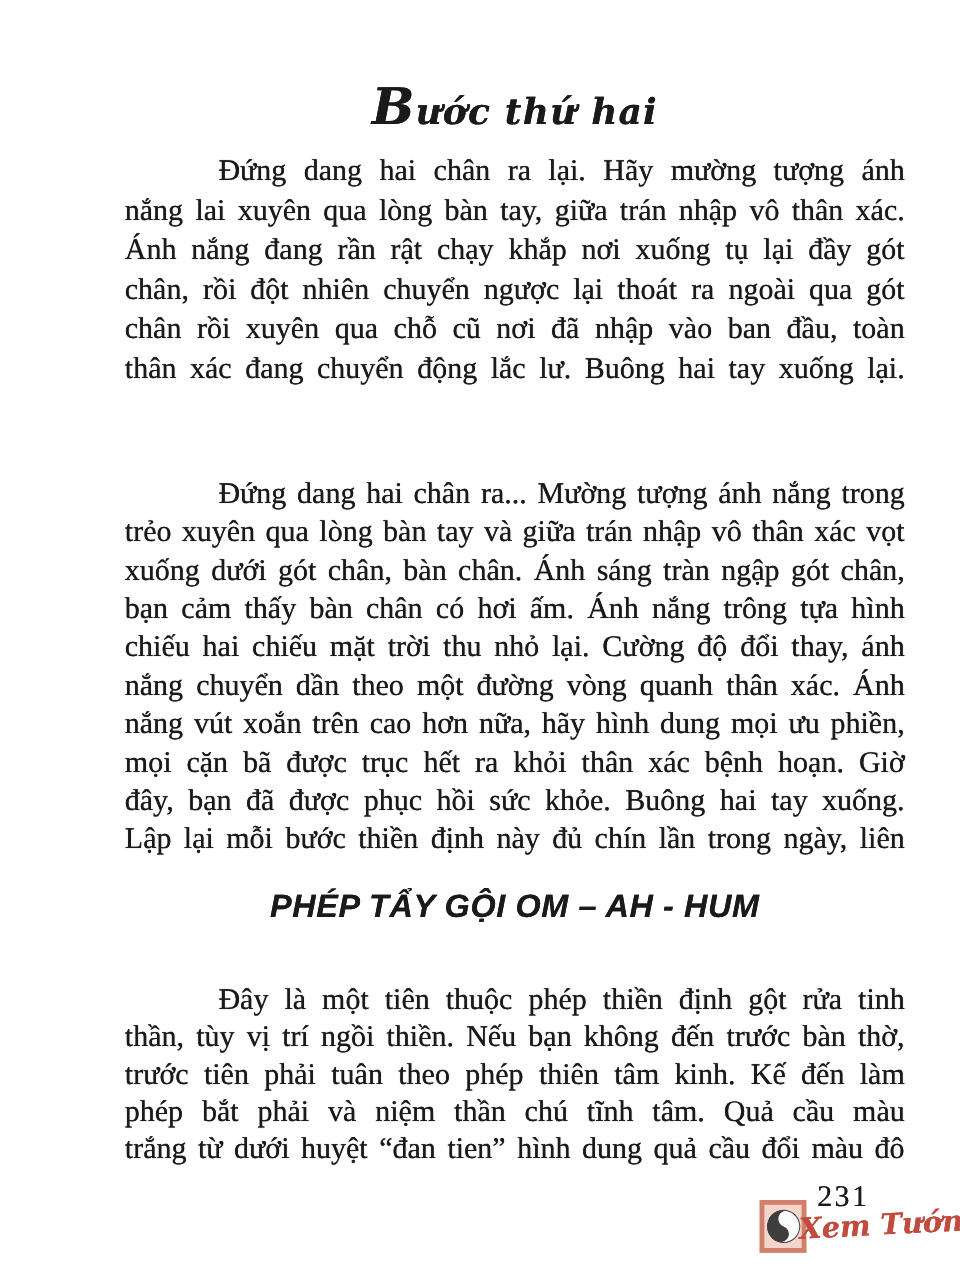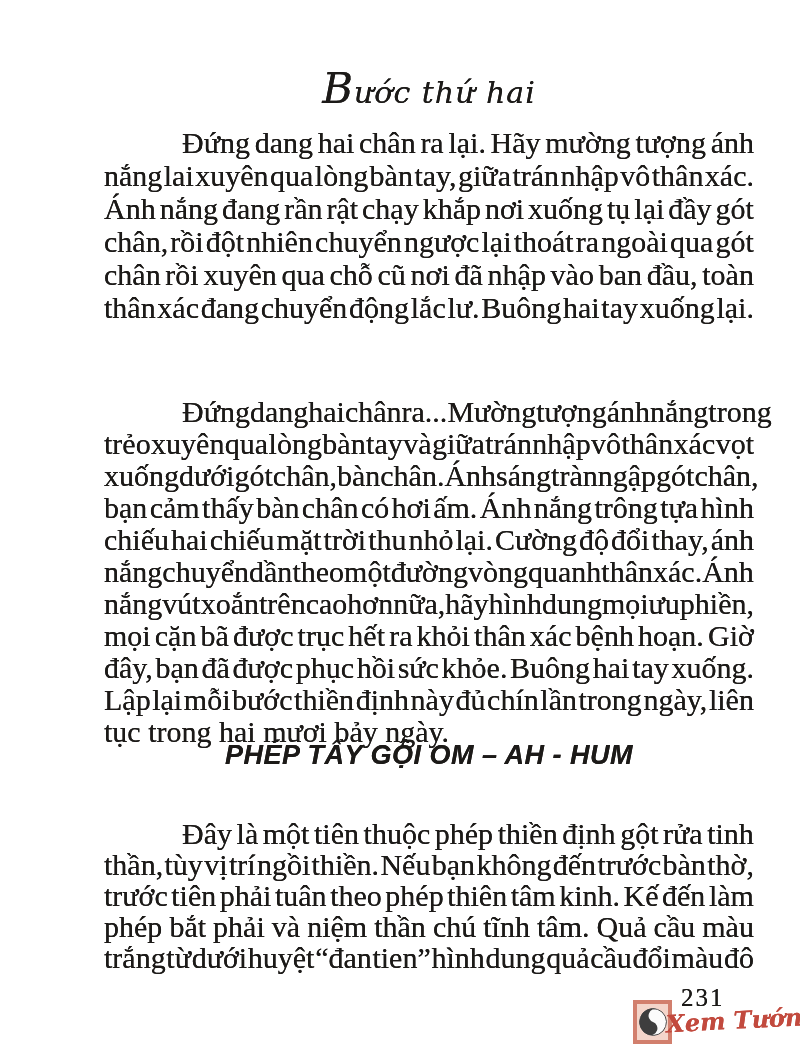--- a/index.html
+++ b/index.html
@@ -13,29 +13,30 @@
     background:var(--paper);
     font-family:"Liberation Serif","DejaVu Serif",serif;
     color:var(--ink);
   }
   .text-col{position:absolute; left:104px; width:650px;}
   
   .head-script{
     text-align:center; font-style:italic; font-size:30px; letter-spacing:1px;
     font-family:"DejaVu Serif","Liberation Serif",serif;
     text-shadow:0 0 0.5px currentColor;
+    font-weight:bold;
   }
   .head-script::first-letter{ font-size:42px; line-height:30px; }
   
   .head-bold{
     text-align:center; font-weight:bold; font-style:italic; font-size:27px;
     letter-spacing:0.5px; font-family:"Liberation Sans","DejaVu Sans",sans-serif;
     text-shadow:0 0 0.5px currentColor;
   }
-  .para{font-size:30px; text-shadow:0 0 0.6px currentColor;}
+  .para{font-size:25px; text-shadow:0 0 0.6px currentColor;}
   .line{
     display:flex; justify-content:space-between; white-space:pre;
     overflow:visible;
   }
   .line.indent{padding-left:78px;}
   .line.short{display:block; text-align:left;}
   #p0 .line{height:33px; line-height:33px;}
   #p1 .line{height:32px; line-height:32px;}
   #p2 .line{height:31px; line-height:31px;}
   #h0{top:74px;} #p0{top:126px;}
@@ -80,21 +81,20 @@
       <div class="line indent"><span>Đứng</span><span>dang</span><span>hai</span><span>chân</span><span>ra...</span><span>Mường</span><span>tượng</span><span>ánh</span><span>nắng</span><span>trong</span></div>
       <div class="line"><span>trẻo</span><span>xuyên</span><span>qua</span><span>lòng</span><span>bàn</span><span>tay</span><span>và</span><span>giữa</span><span>trán</span><span>nhập</span><span>vô</span><span>thân</span><span>xác</span><span>vọt</span></div>
       <div class="line"><span>xuống</span><span>dưới</span><span>gót</span><span>chân,</span><span>bàn</span><span>chân.</span><span>Ánh</span><span>sáng</span><span>tràn</span><span>ngập</span><span>gót</span><span>chân,</span></div>
       <div class="line"><span>bạn</span><span>cảm</span><span>thấy</span><span>bàn</span><span>chân</span><span>có</span><span>hơi</span><span>ấm.</span><span>Ánh</span><span>nắng</span><span>trông</span><span>tựa</span><span>hình</span></div>
       <div class="line"><span>chiếu</span><span>hai</span><span>chiếu</span><span>mặt</span><span>trời</span><span>thu</span><span>nhỏ</span><span>lại.</span><span>Cường</span><span>độ</span><span>đổi</span><span>thay,</span><span>ánh</span></div>
       <div class="line"><span>nắng</span><span>chuyển</span><span>dần</span><span>theo</span><span>một</span><span>đường</span><span>vòng</span><span>quanh</span><span>thân</span><span>xác.</span><span>Ánh</span></div>
       <div class="line"><span>nắng</span><span>vút</span><span>xoắn</span><span>trên</span><span>cao</span><span>hơn</span><span>nữa,</span><span>hãy</span><span>hình</span><span>dung</span><span>mọi</span><span>ưu</span><span>phiền,</span></div>
       <div class="line"><span>mọi</span><span>cặn</span><span>bã</span><span>được</span><span>trục</span><span>hết</span><span>ra</span><span>khỏi</span><span>thân</span><span>xác</span><span>bệnh</span><span>hoạn.</span><span>Giờ</span></div>
       <div class="line"><span>đây,</span><span>bạn</span><span>đã</span><span>được</span><span>phục</span><span>hồi</span><span>sức</span><span>khỏe.</span><span>Buông</span><span>hai</span><span>tay</span><span>xuống.</span></div>
       <div class="line"><span>Lập</span><span>lại</span><span>mỗi</span><span>bước</span><span>thiền</span><span>định</span><span>này</span><span>đủ</span><span>chín</span><span>lần</span><span>trong</span><span>ngày,</span><span>liên</span></div>
-      <div class="line short">tục trong hai mươi bảy ngày.</div>
     </div>
 
   <div class="text-col head-bold" id="h2">PHÉP TẨY GỘI OM – AH - HUM</div>
 
   <div class="text-col para" id="p2">
       <div class="line indent"><span>Đây</span><span>là</span><span>một</span><span>tiên</span><span>thuộc</span><span>phép</span><span>thiền</span><span>định</span><span>gột</span><span>rửa</span><span>tinh</span></div>
       <div class="line"><span>thần,</span><span>tùy</span><span>vị</span><span>trí</span><span>ngồi</span><span>thiền.</span><span>Nếu</span><span>bạn</span><span>không</span><span>đến</span><span>trước</span><span>bàn</span><span>thờ,</span></div>
       <div class="line"><span>trước</span><span>tiên</span><span>phải</span><span>tuân</span><span>theo</span><span>phép</span><span>thiên</span><span>tâm</span><span>kinh.</span><span>Kế</span><span>đến</span><span>làm</span></div>
       <div class="line"><span>phép</span><span>bắt</span><span>phải</span><span>và</span><span>niệm</span><span>thần</span><span>chú</span><span>tĩnh</span><span>tâm.</span><span>Quả</span><span>cầu</span><span>màu</span></div>
       <div class="line"><span>trắng</span><span>từ</span><span>dưới</span><span>huyệt</span><span>“đan</span><span>tien”</span><span>hình</span><span>dung</span><span>quả</span><span>cầu</span><span>đổi</span><span>màu</span><span>đô</span></div>

